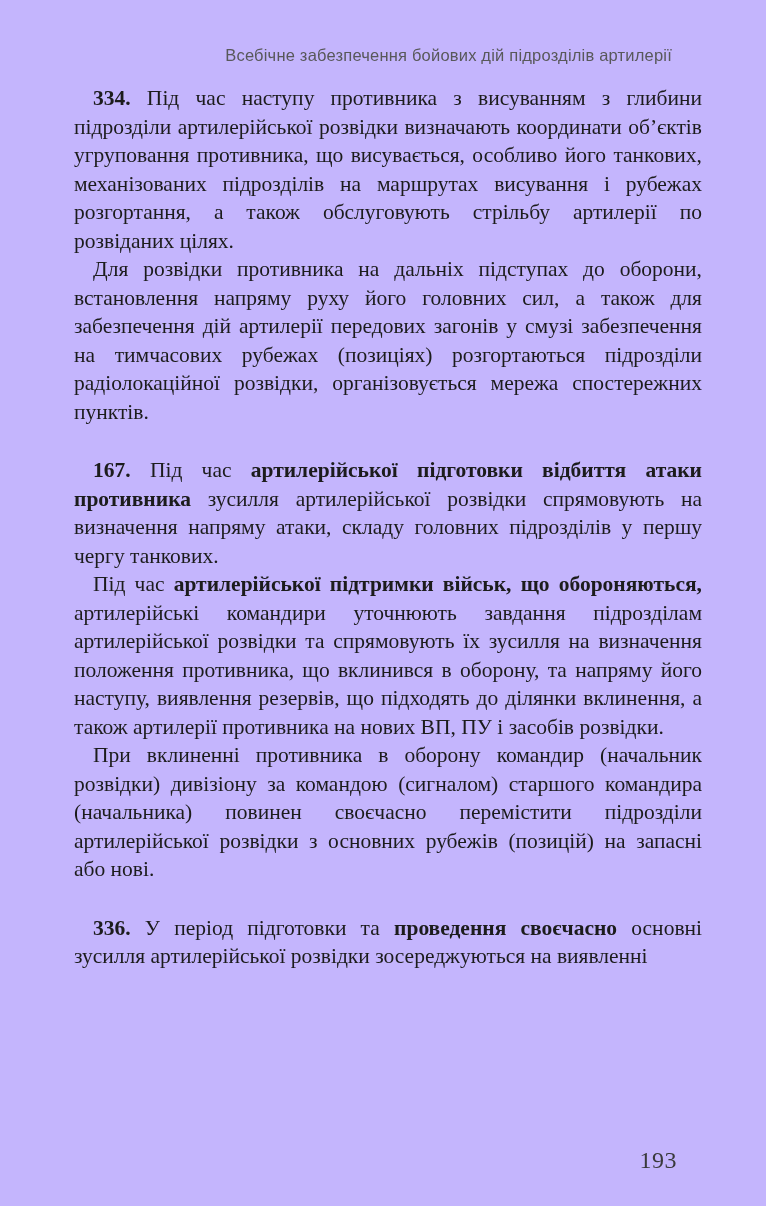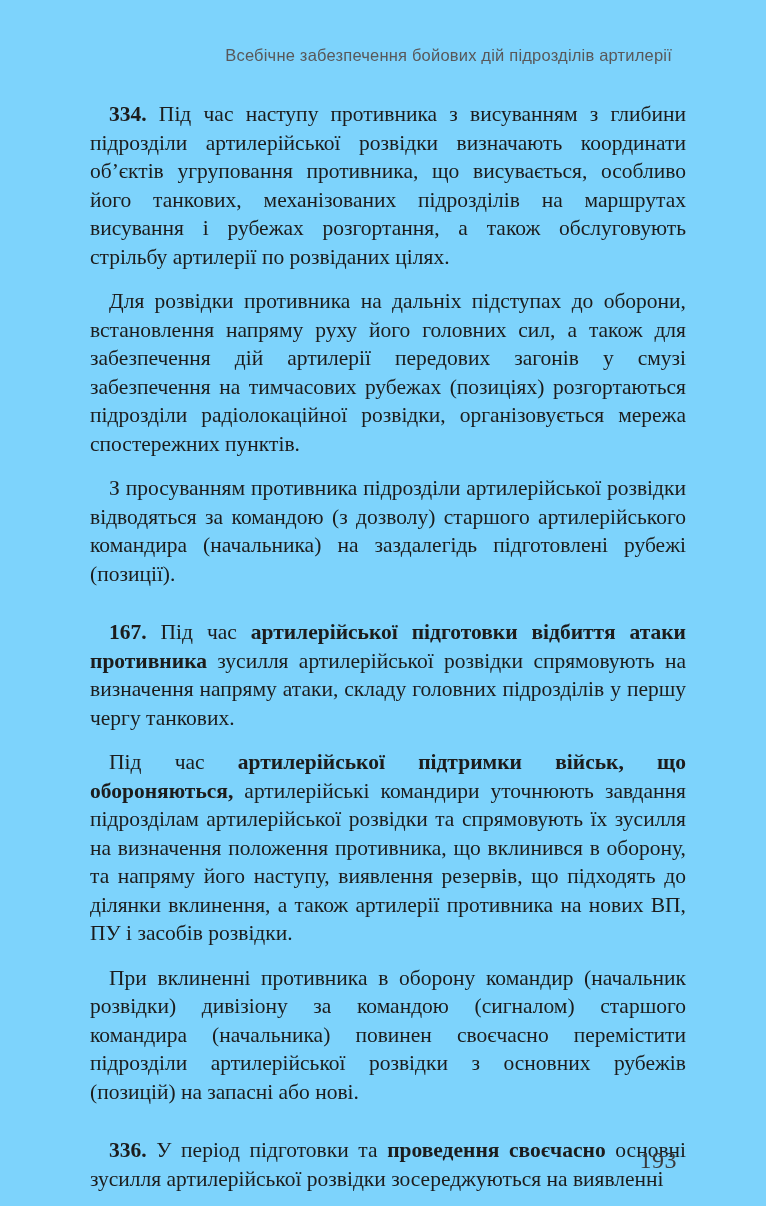--- a/index.html
+++ b/index.html
@@ -4,21 +4,21 @@
 <style>
   html, body {
     margin: 0;
     padding: 0;
     background: #ffffff;
   }
   .page {
     position: relative;
     width: 766px;
     height: 1206px;
-    background: #7dd3fc;
+    background: #c4b5fd;
     overflow: hidden;
   }
   .running-header {
     position: absolute;
     top: 45px;
     left: 0;
     right: 94px;
     text-align: right;
     font-family: "Liberation Sans", "DejaVu Sans", sans-serif;
     font-size: 16.5px;
@@ -31,21 +31,21 @@
     left: 74px;
     top: 84px;
     width: 628px;
     font-family: "Liberation Serif", "DejaVu Serif", serif;
     font-size: 21.5px;
     line-height: 28.5px;
     color: #1c1c1c;
     text-align: justify;
   }
   .text-block p {
-    margin: 16px;
+    margin: 0;
     padding: 0;
     text-indent: 19px;
   }
   .text-block p.section-start {
     margin-top: 30px;
   }
   .text-block strong {
     font-weight: bold;
   }
   .folio {
@@ -69,23 +69,20 @@
   <div class="text-block">
 
     <p>
       <strong>334.</strong><span> Під час наступу противника з висуванням з глибини підрозділи артилерійської розвідки визначають координати об’єктів угруповання противника, що висувається, особливо його танкових, механізованих підрозділів на маршрутах висування і рубежах розгортання, а також обслуговують стрільбу артилерії по розвіданих цілях.</span><strong></strong><span></span>
     </p>
 
     <p>
       <strong></strong><span>Для розвідки противника на дальніх підступах до оборони, встановлення напряму руху його головних сил, а також для забезпечення дій артилерії передових загонів у смузі забезпечення на тимчасових рубежах (позиціях) розгортаються підрозділи радіолокаційної розвідки, організовується мережа спостережних пунктів.</span><strong></strong><span></span>
     </p>
 
-    <p>
-      <strong></strong><span>З просуванням противника підрозділи артилерійської розвідки відводяться за командою (з дозволу) старшого артилерійського командира (начальника) на заздалегідь підготовлені рубежі (позиції).</span><strong></strong><span></span>
-    </p>
 
     <p class="section-start">
       <strong>167.</strong><span> Під час </span><strong>артилерійської підготовки відбиття атаки противника</strong><span> зусилля артилерійської розвідки спрямовують на визначення напряму атаки, складу головних підрозділів у першу чергу танкових.</span>
     </p>
 
     <p>
       <strong></strong><span>Під час </span><strong>артилерійської підтримки військ, що обороняються,</strong><span> артилерійські командири уточнюють завдання підрозділам артилерійської розвідки та спрямовують їх зусилля на визначення положення противника, що вклинився в оборону, та напряму його наступу, виявлення резервів, що підходять до ділянки вклинення, а також артилерії противника на нових ВП, ПУ і засобів розвідки.</span>
     </p>
 
     <p>

